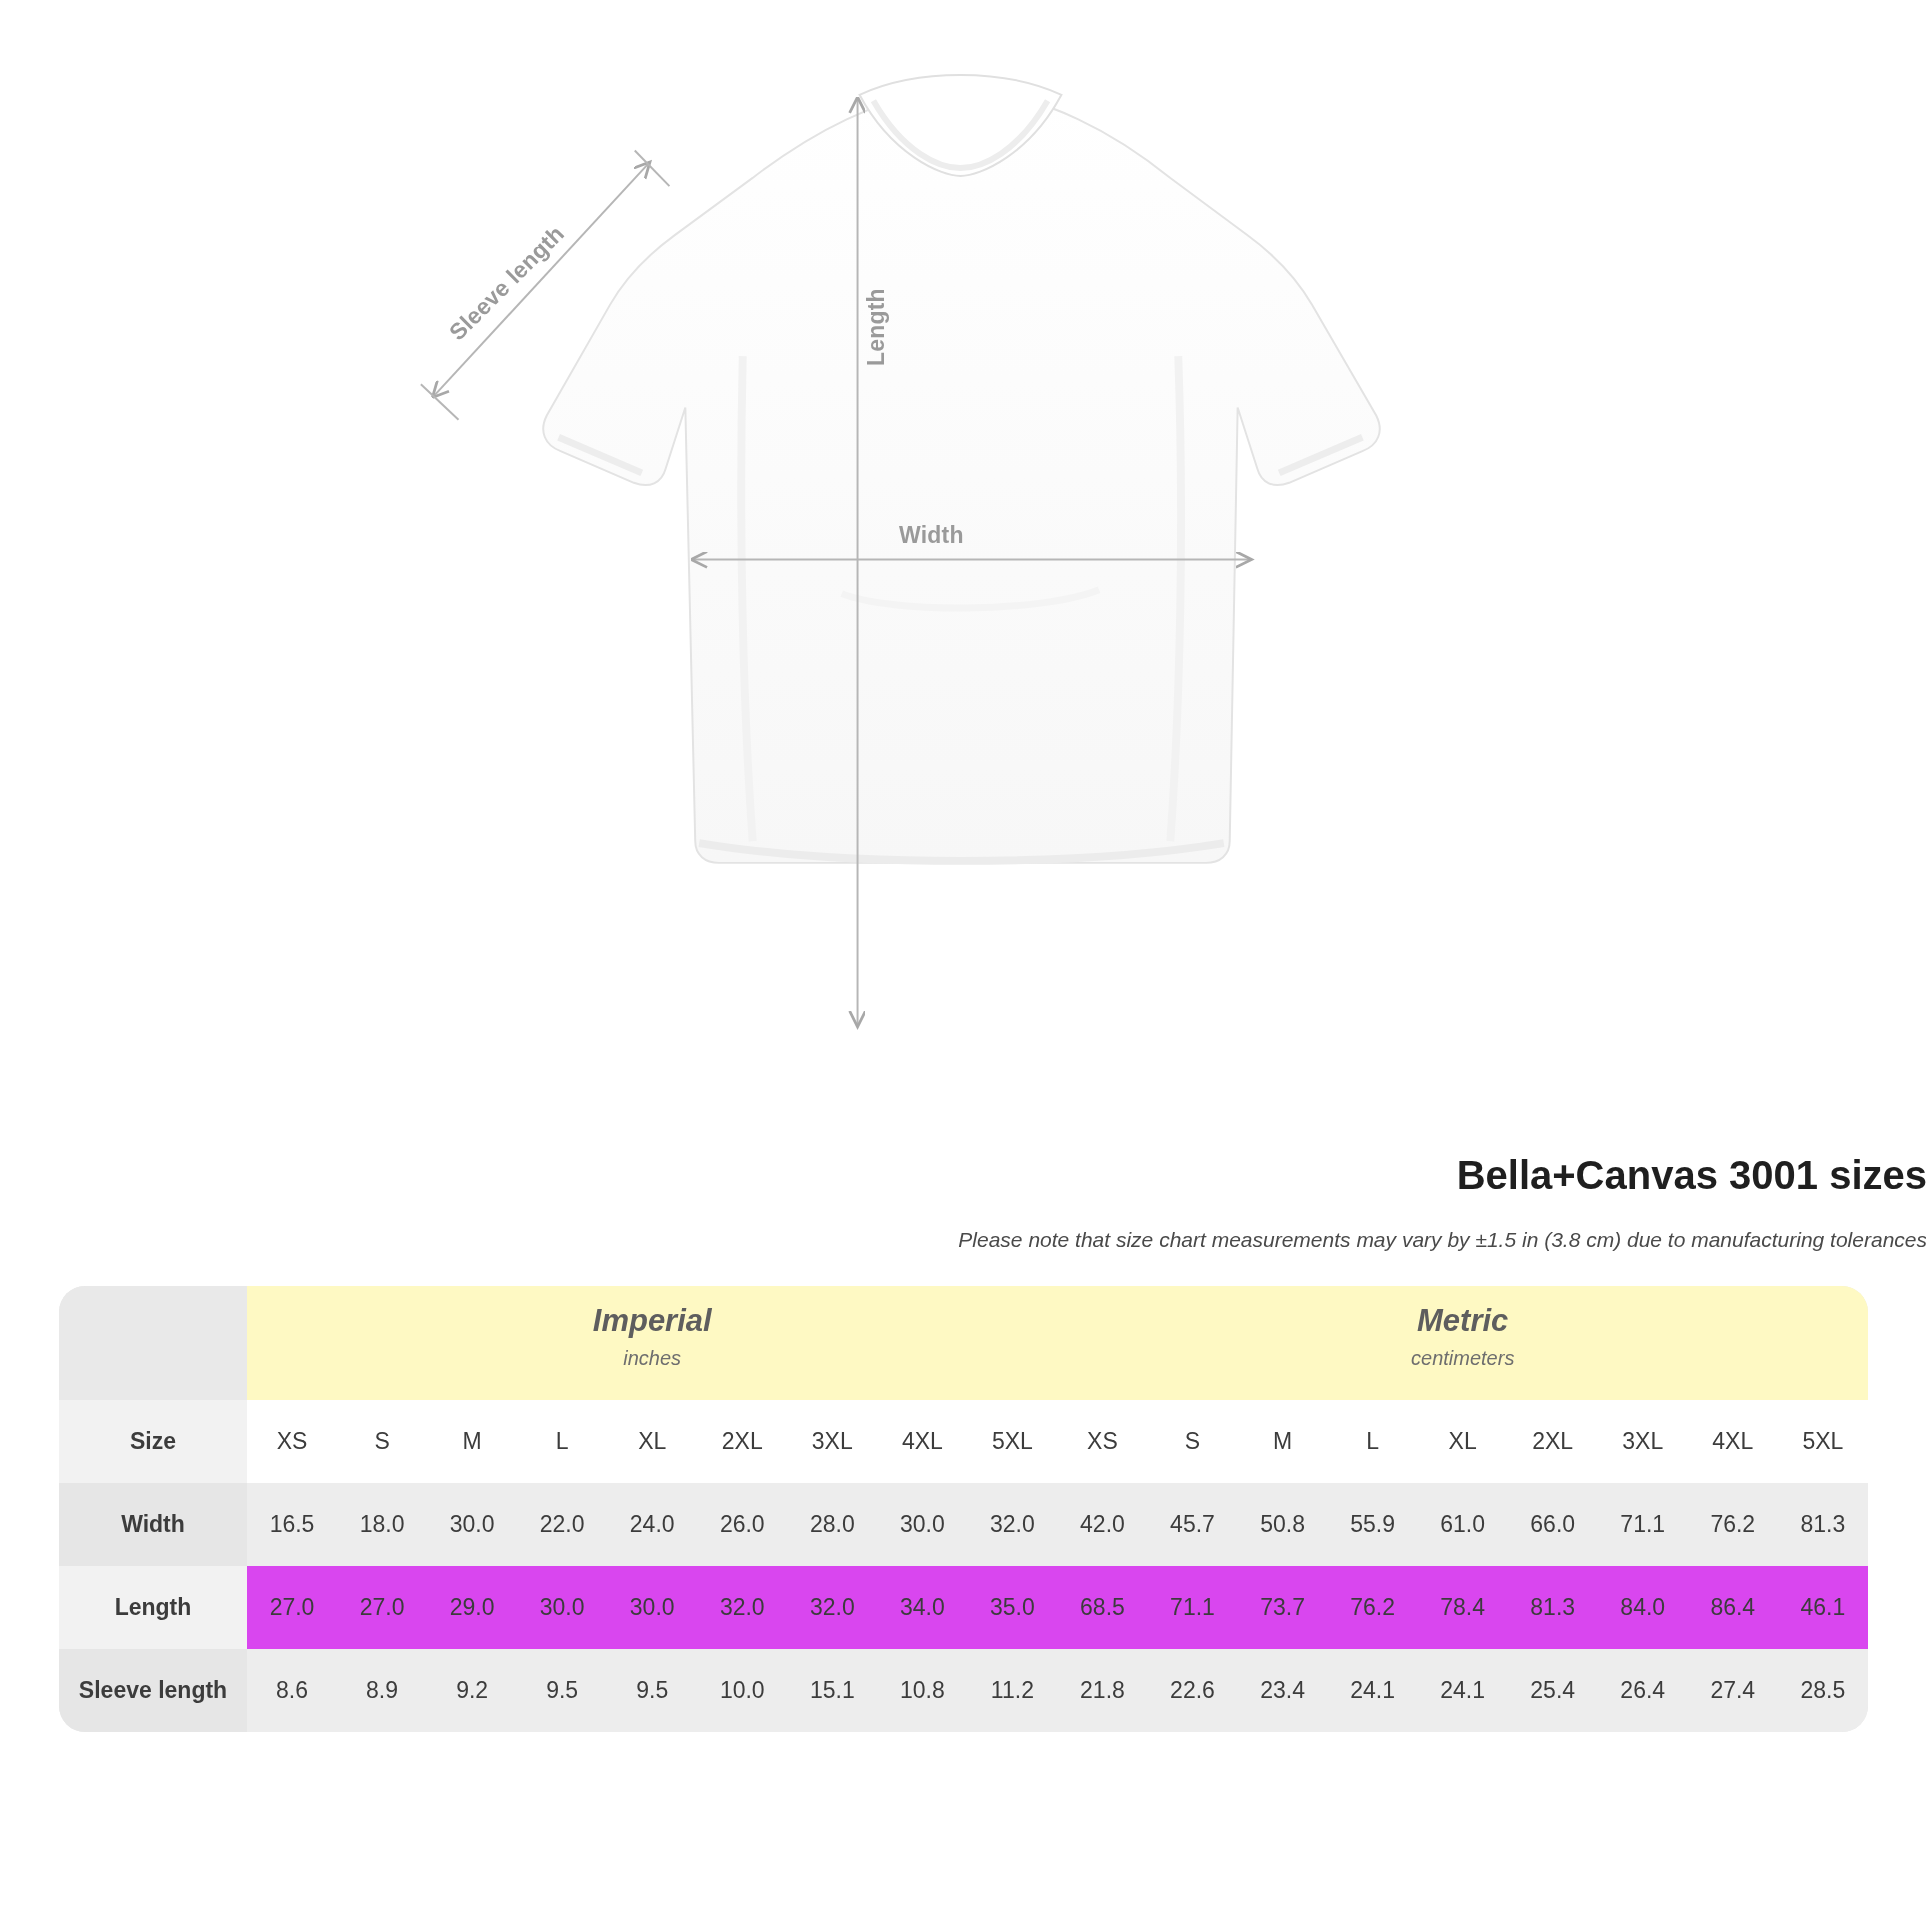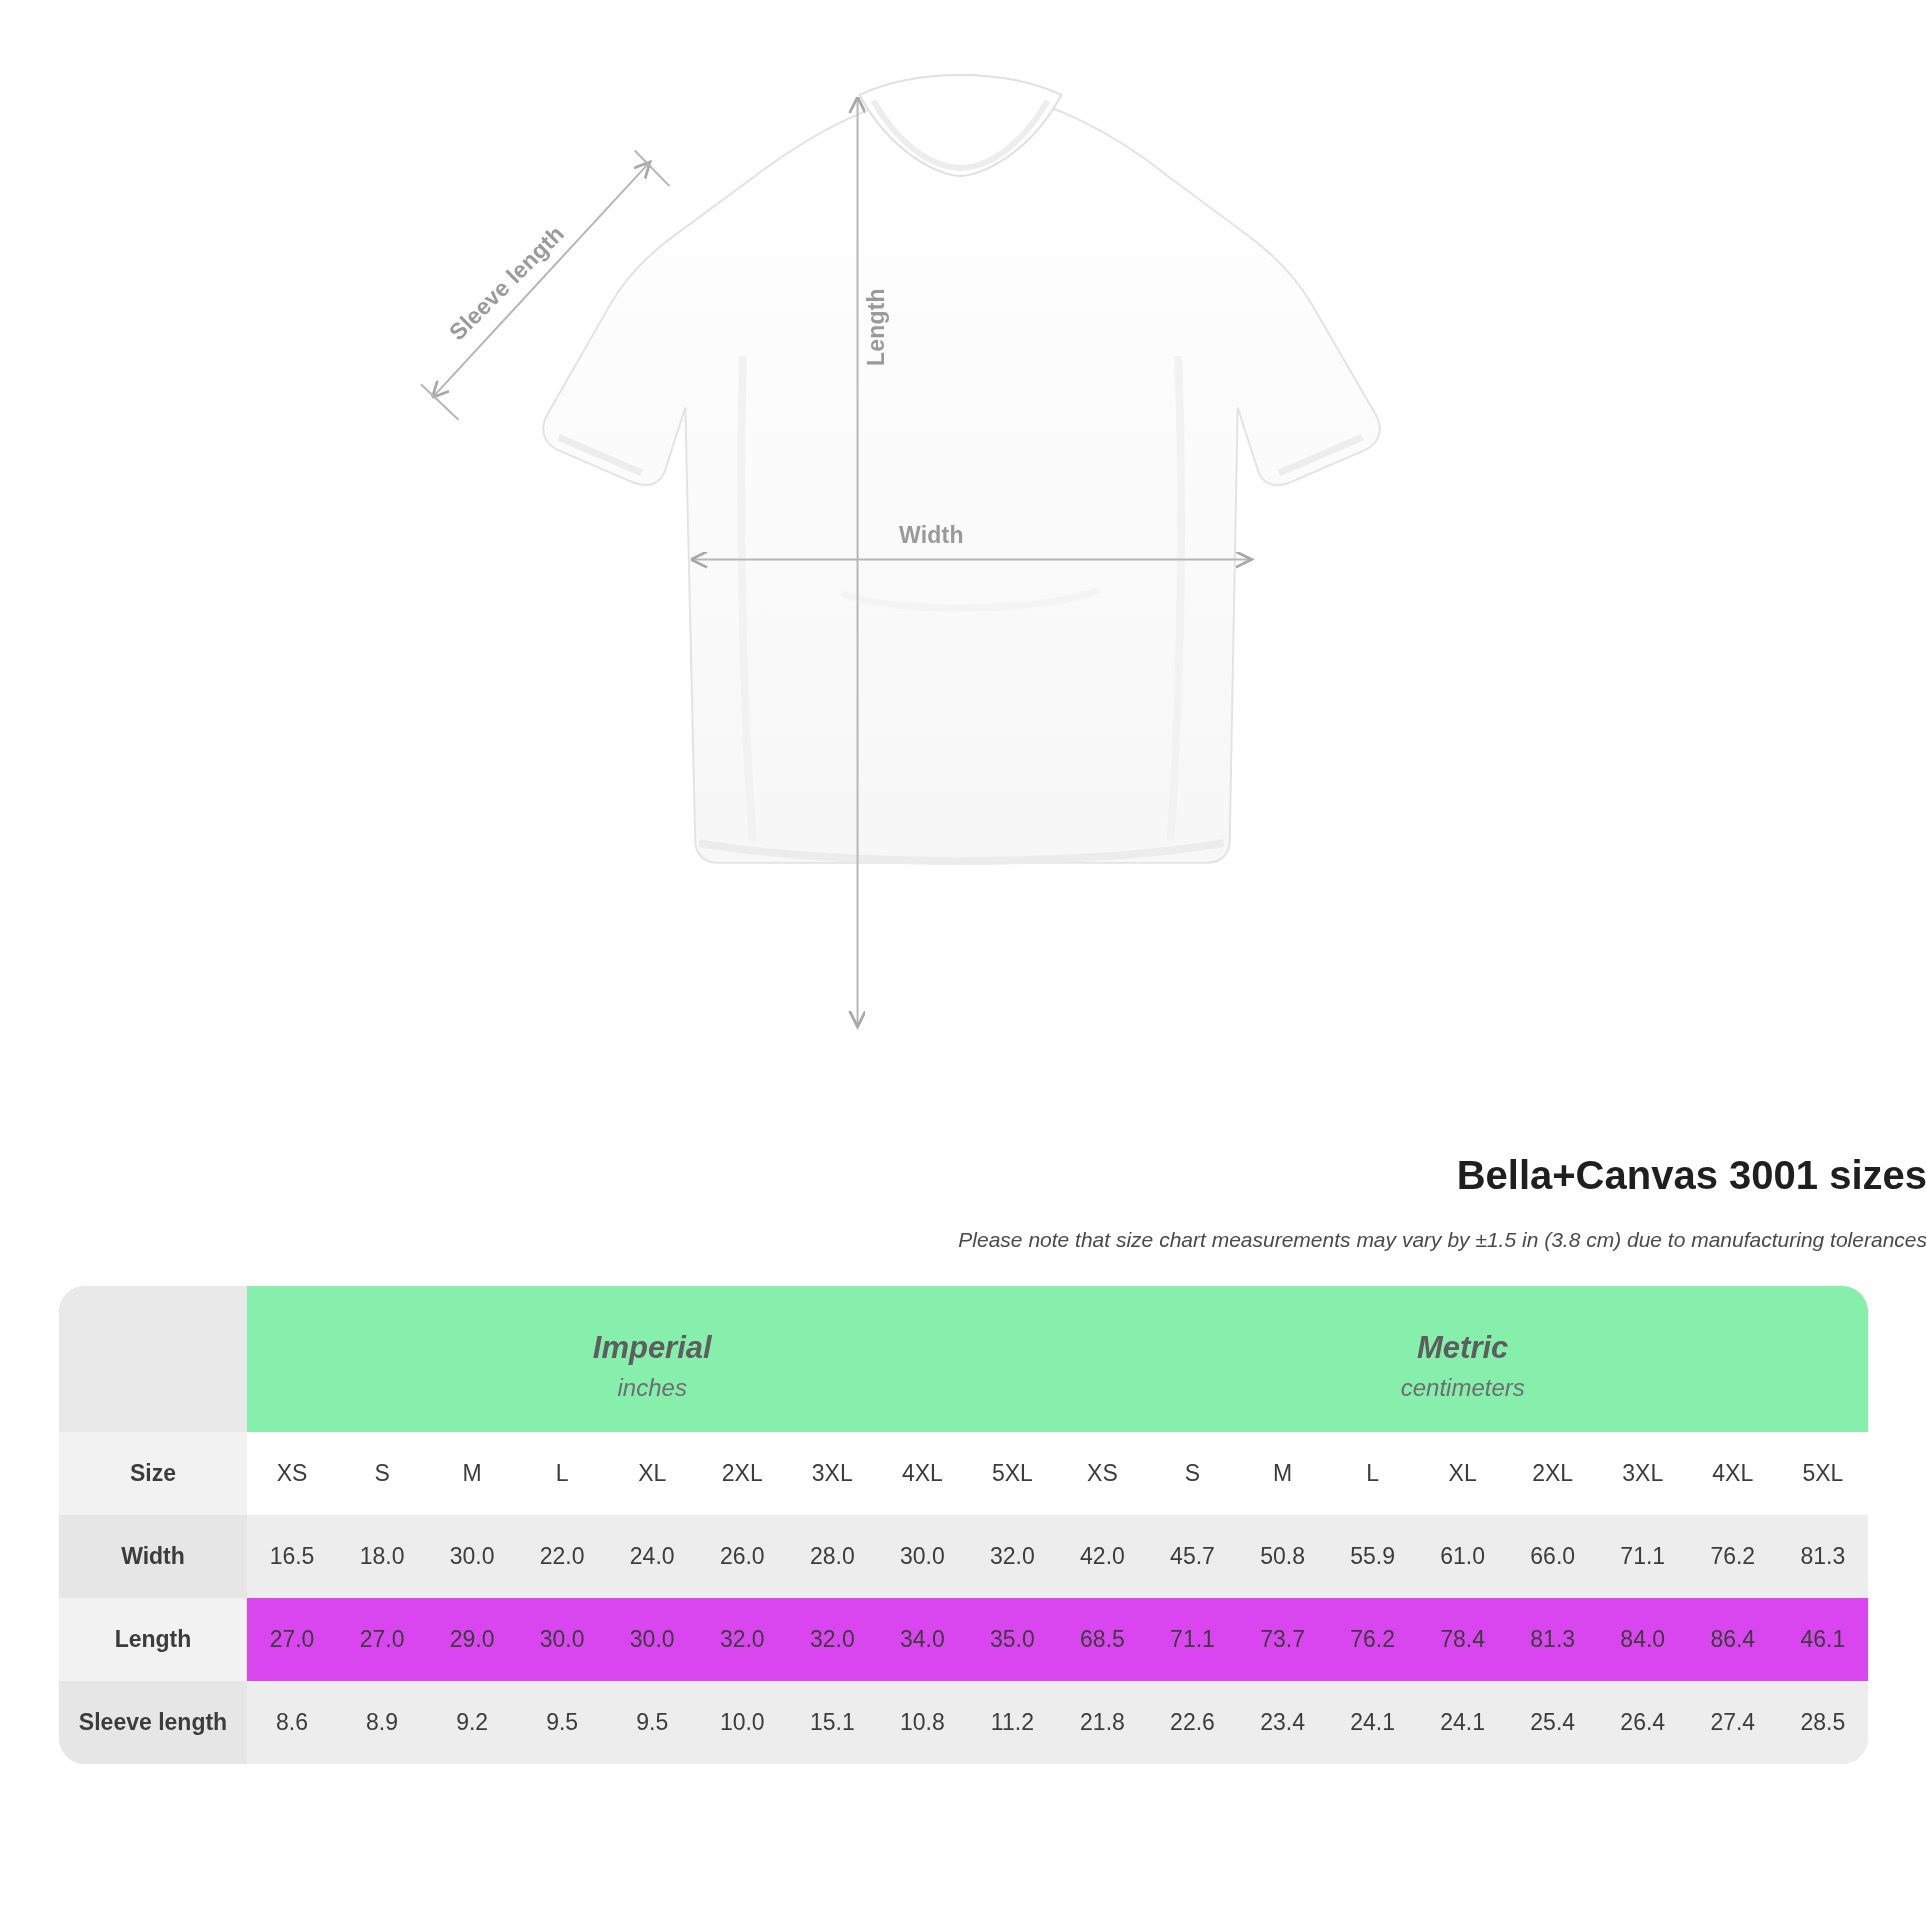--- a/index.html
+++ b/index.html
@@ -97,32 +97,32 @@
   }
   table.size-table td, table.size-table th {
     text-align: center;
     vertical-align: middle;
     font-size: 23px;
     color: #3c3c3c;
     border: 0;
   }
   
   .unit-cell {
-    background: #86efac;
-    padding: 43px 0 30px 0;
+    background: #fef9c3;
+    padding: 16px 0 30px 0;
   }
   .unit-name {
     font-size: 31px;
     font-weight: bold;
     font-style: italic;
     color: #5e5e5e;
     line-height: 1.25;
   }
   .unit-sub {
-    font-size: 24px;
+    font-size: 20px;
     font-style: italic;
     color: #6e6e6e;
     margin-top: 6px;
   }
   .blank-cell { background:#e9e9e9; }
 
   .hdr-row td {
     background: #ffffff;
     padding: 28px 0;
     font-weight: normal;

